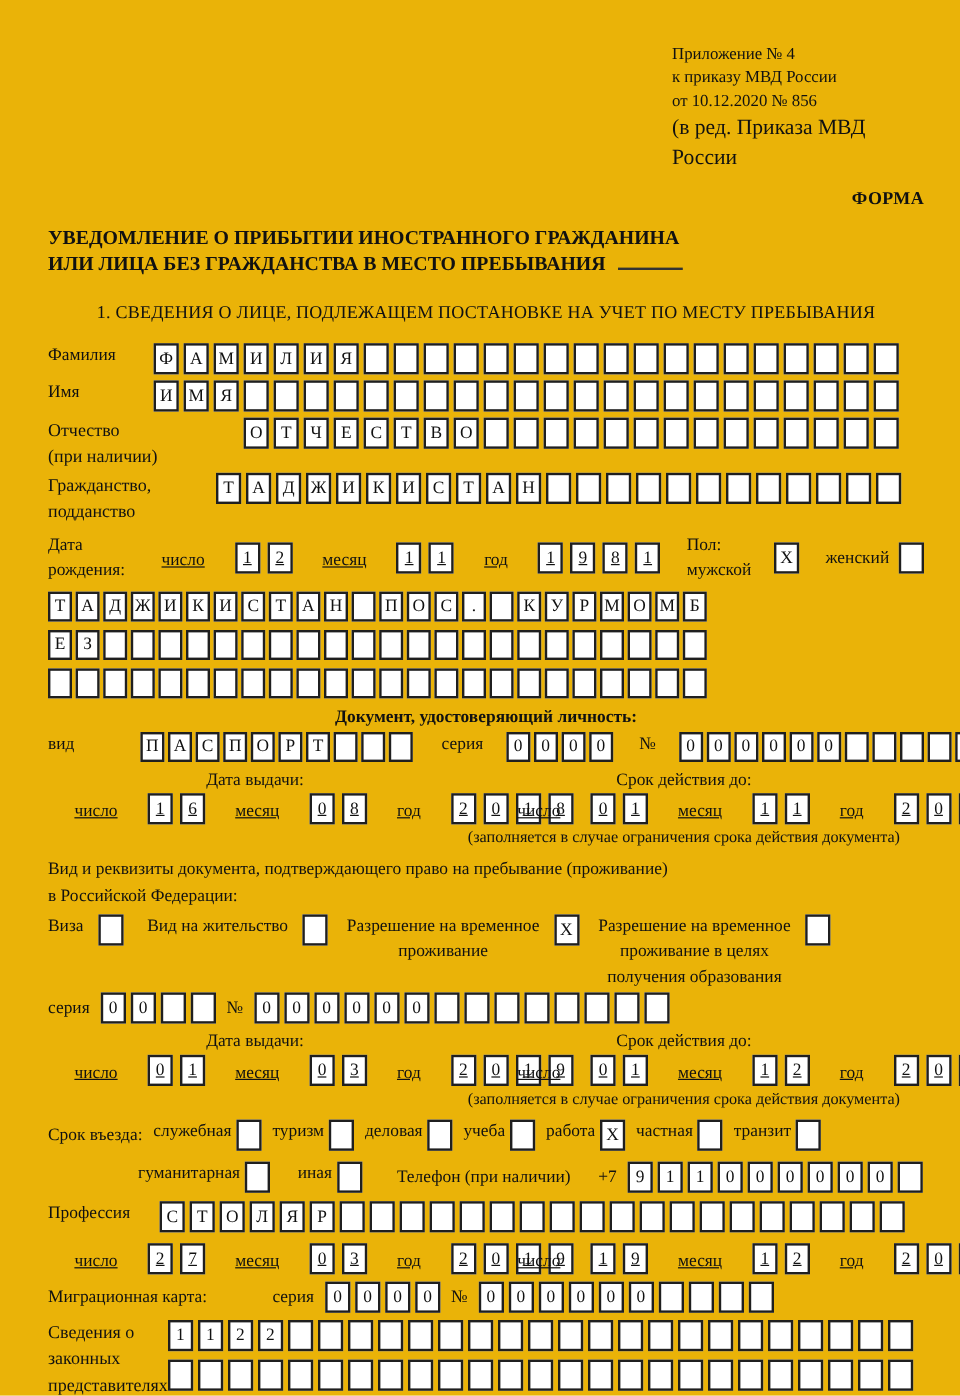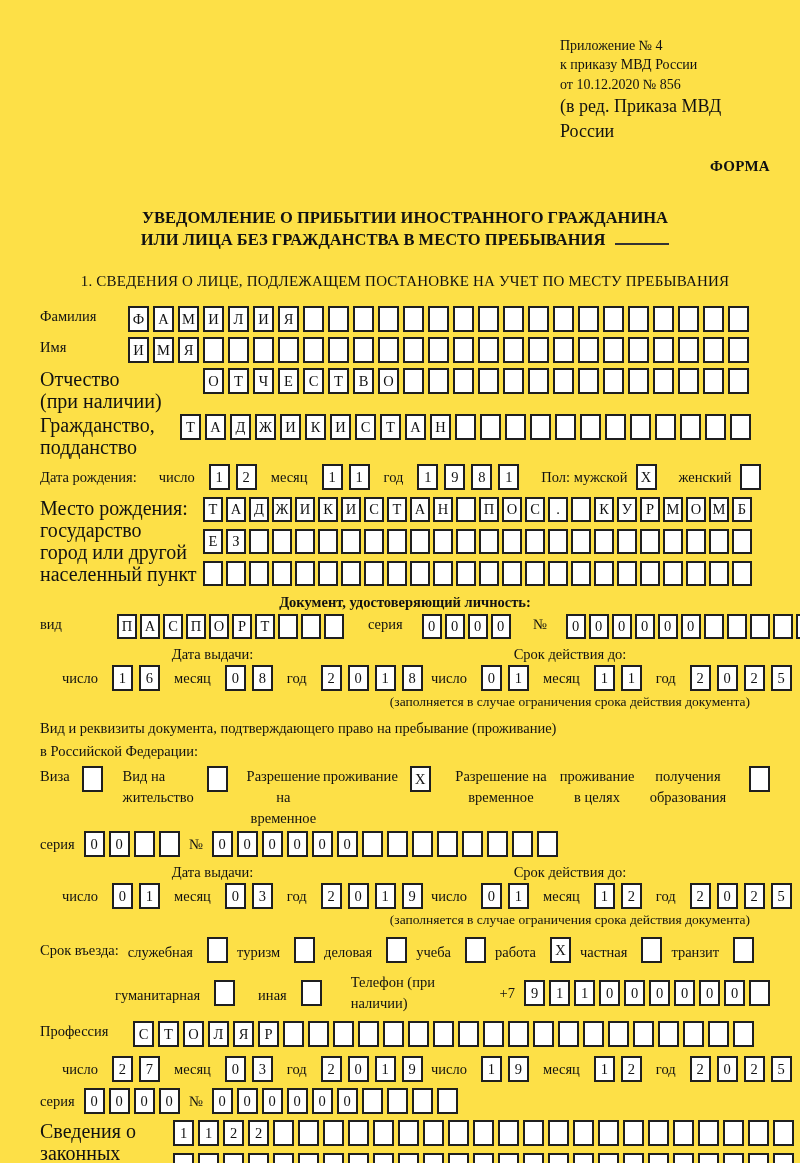--- a/index.html
+++ b/index.html
@@ -1,34 +1,34 @@
 <!DOCTYPE html>
 <html><head>
 <meta charset="utf-8">
 <style>
   * { margin:0; padding:0; box-sizing:border-box; }
   body { background:#ffffff; font-family:"Liberation Serif","DejaVu Serif",serif; color:#111; }
-  .page { width:800px; height:1163px; background:#fde047; padding:36px 30px 16px 40px; overflow:hidden; }
+  .page { width:800px; height:1163px; background:#eab308; padding:36px 30px 16px 40px; overflow:hidden; }
 
   
   .appendix { margin-left:520px; font-size:14px; line-height:1.38; }
   .appendix .small { font-size:18px; }
   .forma { text-align:right; font-weight:bold; font-size:15px; margin-top:14px; letter-spacing:.3px; }
 
   
-  .title { text-align:center; font-weight:bold; font-size:16.5px; line-height:1.35; margin-top:32px; }
+  .title { font-weight:bold; font-size:16.5px; line-height:1.35; margin-top:12px; }
   .title-underline { display:inline-block; width:54px; border-bottom:2px solid #333; height:2px; margin-left:10px; }
 
   .sec-head { font-weight:normal; font-size:15px; margin-top:22px; text-align:center; letter-spacing:.2px; }
 
   
   .row { display:flex; align-items:flex-start; margin-top:5px; }
   .lbl { font-size:14.5px; line-height:21px; }
   .lbl-stack { display:flex; flex-direction:column; }
-  .lbl-stack span { font-size:20px; line-height:22px; }
+  .lbl-stack span { font-size:15px; line-height:22px; }
 
   
   .cells { display:inline-flex; gap:4px; }
   .cell { flex:0 0 auto; width:21px; height:26px; border:2px solid #1f1f1f; display:inline-flex;
           align-items:center; justify-content:center; font-size:14.5px; line-height:1; background:#fff; }
   .cells.narrow { gap:3px; }
   .cells.narrow .cell { width:20px; height:25px; }
   .cellcol { display:flex; flex-direction:column; gap:7px; }
 
   .w-surname { flex:0 0 88px; }
@@ -48,36 +48,36 @@
   .doc-head { text-align:center; font-weight:bold; font-size:14.5px; margin-top:8px; }
 
   
   .ser-row { display:flex; align-items:center; margin-top:6px; gap:9px; }
 
   
   .date-heads { display:flex; margin-top:7px; font-size:14.5px; }
   .dh-left  { flex:0 0 345px; text-align:center; }
   .dh-right { flex:0 0 370px; text-align:center; }
   .date-row { display:flex; align-items:center; margin-top:2px; padding-left:22px; }
-  .dg { display:flex; align-items:center; gap:14px; }
+  .dg { display:flex; align-items:flex-end; gap:25px;text-decoration:underline; }
   .dg .cells { gap:6px; }
   .dg2 { margin-left:46px; }
   .date-note { text-align:right; font-size:13.5px; padding-right:20px; margin-top:3px; }
 
   
   .res-intro { font-size:14.5px; margin-top:7px; line-height:1.55; }
   .chk-row { display:flex; align-items:flex-start; margin-top:4px; }
   .chk-item { display:flex; align-items:flex-start; gap:12px; }
-  .chk-stack { display:flex; text-align:center; }
+  .chk-stack { display:flex; flex-direction:column; text-align:center; }
   .chk-stack span { font-size:14.5px; line-height:21px; }
   .ml14 { margin-left:14px; } .ml20 { margin-left:20px; } .ml16 { margin-left:16px; }
 
   
   .purpose-row { display:flex; align-items:center; margin-top:9px; gap:9px; flex-wrap:nowrap; }
-  .opt { display:flex; align-items:flex-end; gap:14px; }
+  .opt { display:flex; align-items:flex-start; gap:4px; }
   .indent75 { padding-left:75px; }
 </style>
 </head>
 <body>
 
 <div class="page">
 
   <div class="appendix">
     <div>Приложение № 4</div>
     <div>к приказу МВД России</div>
@@ -241,26 +241,20 @@
           <span class="cell">1</span>
         </span>
     </span>
     <span class="lbl gap-lg">Пол: мужской</span>
     <span class="cell">X</span>
     <span class="lbl gap-lg">женский</span>
     <span class="cell"></span>
   </div>
 
   <div class="row" style="margin-top:7px;">
-    <span class="lbl-stack w-birthpl">
-      <span>Место рождения:</span>
-      <span>государство</span>
-      <span>город или другой</span>
-      <span>населенный пункт</span>
-    </span>
     <span class="cellcol">
       <span class="cells narrow">
           <span class="cell">Т</span>
           <span class="cell">А</span>
           <span class="cell">Д</span>
           <span class="cell">Ж</span>
           <span class="cell">И</span>
           <span class="cell">К</span>
           <span class="cell">И</span>
           <span class="cell">С</span>
@@ -648,20 +642,21 @@
       <span class="cells">
           <span class="cell">2</span>
           <span class="cell">0</span>
           <span class="cell">2</span>
           <span class="cell">5</span>
         </span>
     </span>
   </div>
 
   <div class="ser-row" style="margin-top:6px;">
+    <span class="lbl w-mig">Миграционная карта:</span>
     <span class="lbl">серия</span>
     <span class="cells">
         <span class="cell">0</span>
         <span class="cell">0</span>
         <span class="cell">0</span>
         <span class="cell">0</span>
       </span>
     <span class="lbl">№</span>
     <span class="cells">
         <span class="cell">0</span>

